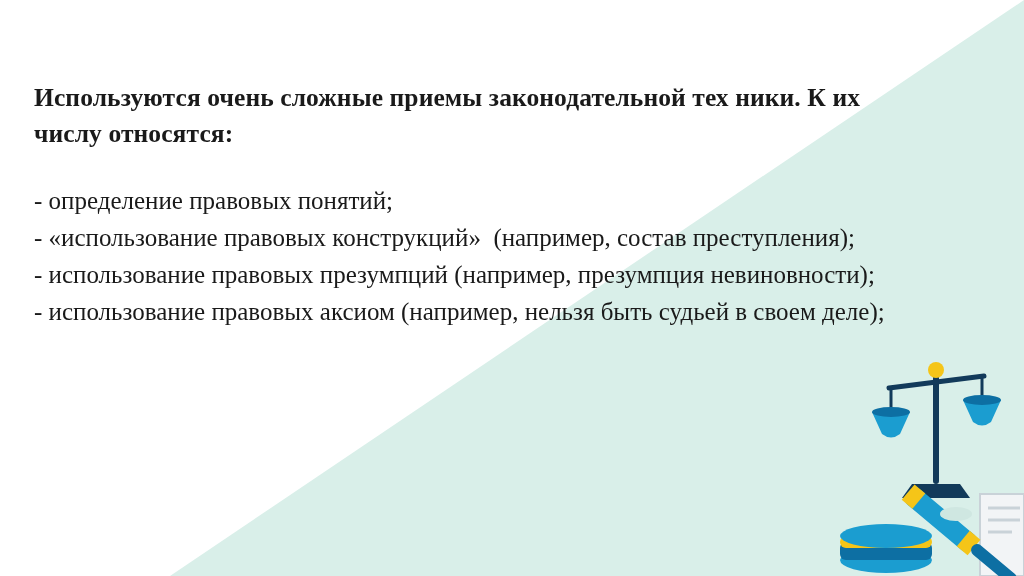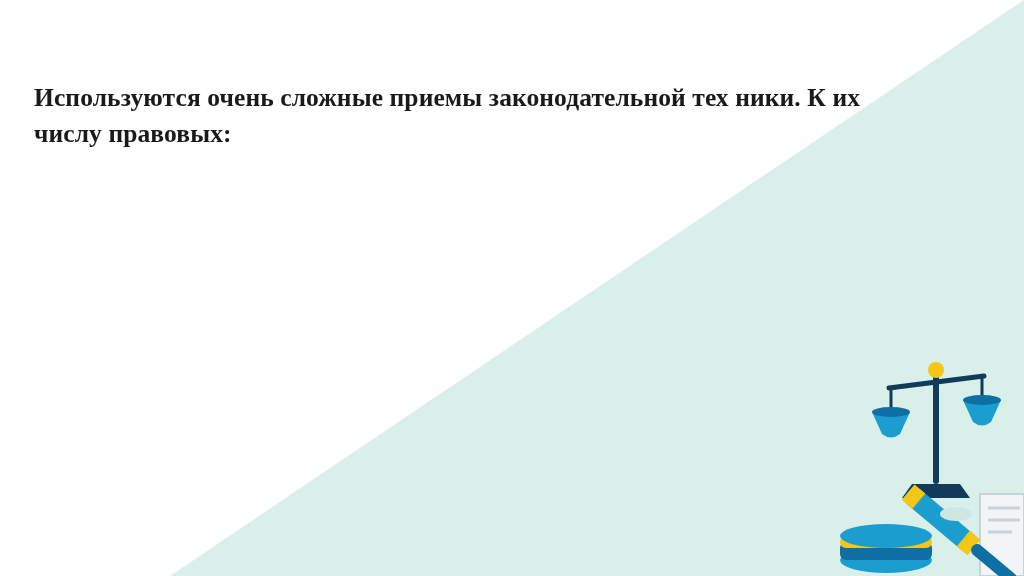--- a/index.html
+++ b/index.html
@@ -106,17 +106,21 @@
       <rect x="104" y="166" width="86" height="20" rx="8" fill="#1b9dd0"></rect>
       <rect x="104" y="166" width="14" height="20" fill="#f5c518"></rect>
       <rect x="176" y="166" width="14" height="20" fill="#f5c518"></rect>
       <rect x="188" y="170" width="56" height="12" rx="6" fill="#0d6fa3"></rect>
     </g>
 
     <ellipse cx="162" cy="168" rx="16" ry="7" fill="#cfe7e1"></ellipse>
   </svg>
 
   <div class="content">
-    <p class="lead">Используются очень сложные приемы законодательной тех ники. К их числу правовых:</p>
+    <p class="lead">Используются очень сложные приемы законодательной тех ники. К их числу относятся:</p>
     <div class="gap"></div>
+    <p class="body-text">- определение правовых понятий;
+- «использование правовых конструкций»  (например, состав преступления);
+- использование правовых презумпций (например, презумпция невиновности);
+- использование правовых аксиом (например, нельзя быть судьей в своем деле);</p>
   </div>
 
 </div>
 
 </body></html>

